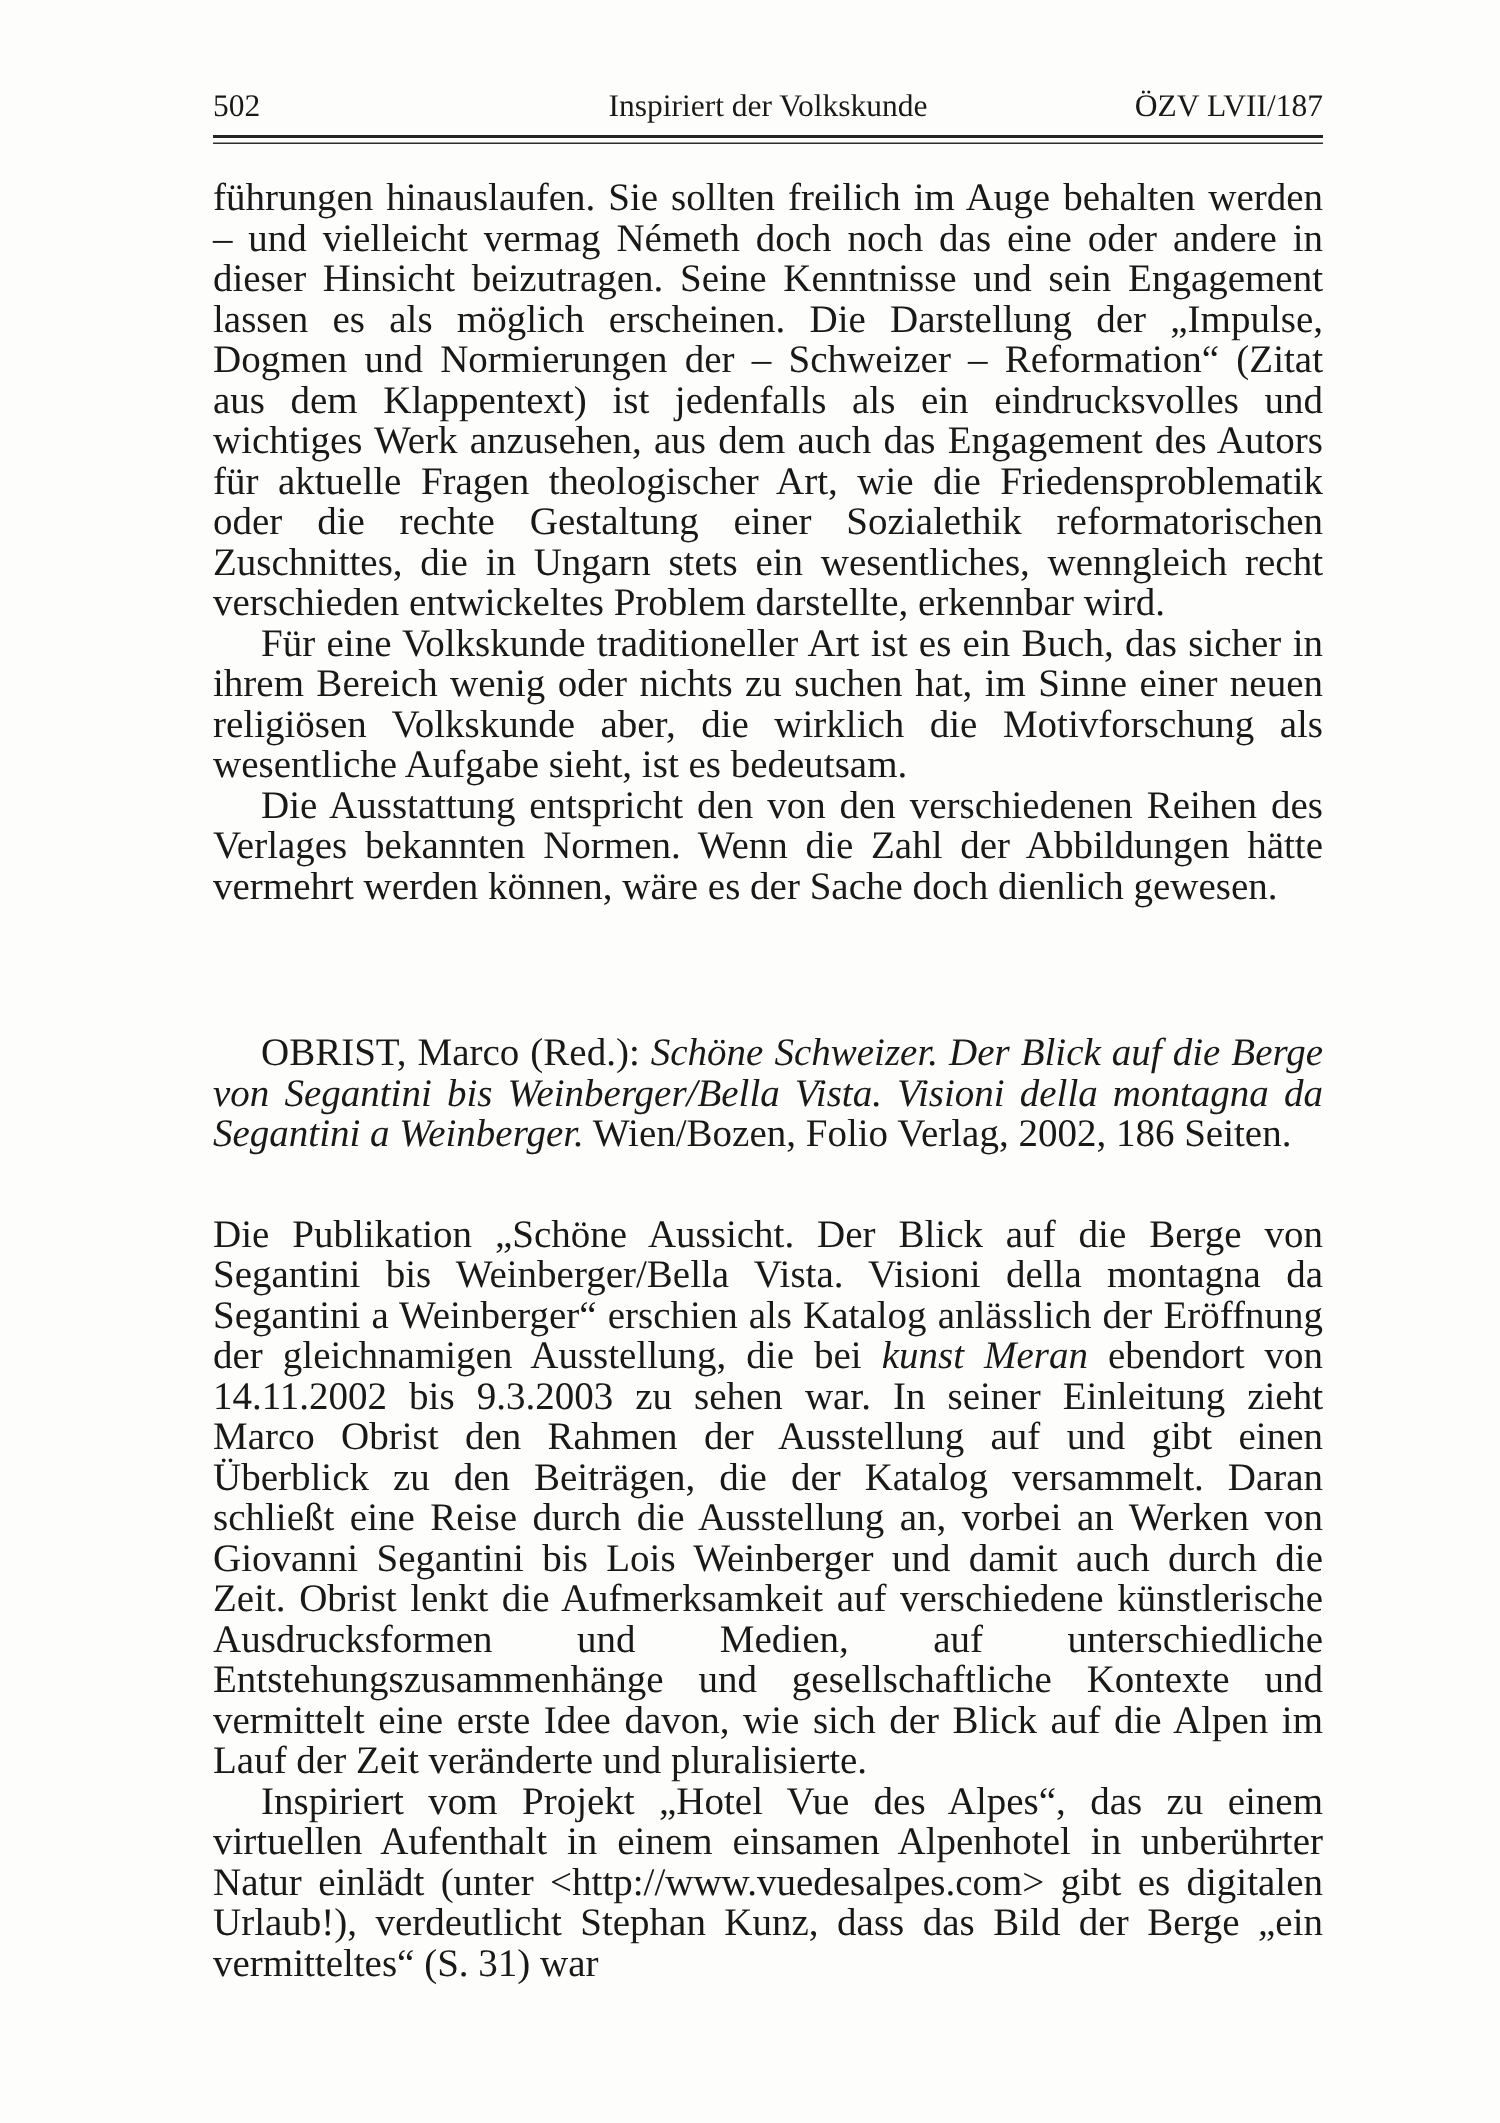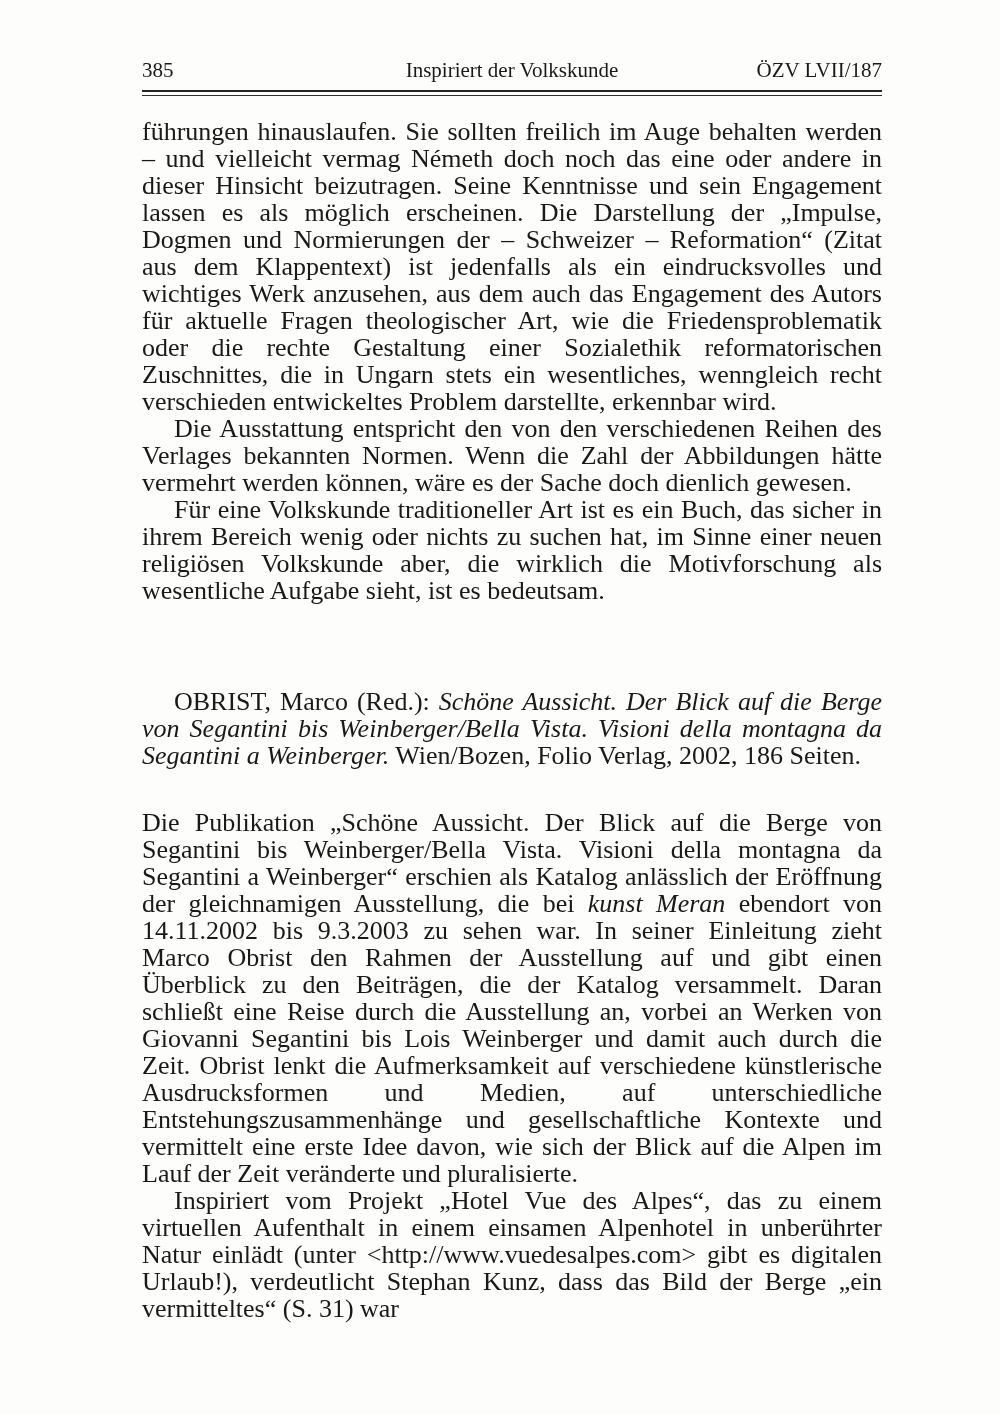--- a/index.html
+++ b/index.html
@@ -55,40 +55,40 @@
   .review2-body { margin-top: 40px; }
   i { font-style: italic; }
 </style>
 </head>
 <body>
 
 <div class="page">
   <div class="content">
 
     <header class="hdr">
-      <span class="left">385</span>
+      <span class="left">502</span>
       <span class="mid">Inspiriert der Volkskunde</span>
       <span class="right">ÖZV LVII/187</span>
     </header>
 
     <div class="rule"></div>
 
     <main>
 
       <section>
         <div id="review1-paras">
             <p class="para"><span>führungen hinauslaufen. Sie sollten freilich im Auge behalten werden – und vielleicht vermag Németh doch noch das eine oder andere in dieser Hinsicht beizutragen. Seine Kenntnisse und sein Engagement lassen es als möglich erscheinen. Die Darstellung der „Impulse, Dogmen und Normierungen der – Schweizer – Reformation“ (Zitat aus dem Klappentext) ist jedenfalls als ein eindrucksvolles und wichtiges Werk anzusehen, aus dem auch das Engagement des Autors für aktuelle Fragen theologischer Art, wie die Friedensproblematik oder die rechte Gestaltung einer Sozialethik reforma­torischen Zuschnittes, die in Ungarn stets ein wesentliches, wenngleich recht verschieden entwickeltes Problem darstellte, erkennbar wird.</span></p>
+            <p class="para indent"><span>Für eine Volkskunde traditioneller Art ist es ein Buch, das sicher in ihrem Bereich wenig oder nichts zu suchen hat, im Sinne einer neuen religiösen Volkskunde aber, die wirklich die Motivforschung als wesentliche Aufgabe sieht, ist es bedeutsam.</span></p>
             <p class="para indent"><span>Die Ausstattung entspricht den von den verschiedenen Reihen des Ver­lages bekannten Normen. Wenn die Zahl der Abbildungen hätte vermehrt werden können, wäre es der Sache doch dienlich gewesen.</span></p>
-            <p class="para indent"><span>Für eine Volkskunde traditioneller Art ist es ein Buch, das sicher in ihrem Bereich wenig oder nichts zu suchen hat, im Sinne einer neuen religiösen Volkskunde aber, die wirklich die Motivforschung als wesentliche Aufgabe sieht, ist es bedeutsam.</span></p>
           </div>
       </section>
 
       <section class="review2">
         <div id="citation-block" class="citation-block">
-            <p class="para indent"><span>OBRIST, Marco (Red.): </span><i>Schöne Aussicht. Der Blick auf die Berge von Segantini bis Weinberger/Bella Vista. Visioni della montagna da Segantini a Weinberger.</i><span> Wien/Bozen, Folio Verlag, 2002, 186 Seiten.</span></p>
+            <p class="para indent"><span>OBRIST, Marco (Red.): </span><i>Schöne Schweizer. Der Blick auf die Berge von Segantini bis Weinberger/Bella Vista. Visioni della montagna da Segantini a Weinberger.</i><span> Wien/Bozen, Folio Verlag, 2002, 186 Seiten.</span></p>
           </div>
         <div id="review2-paras" class="review2-body">
             <p class="para"><span>Die Publikation „Schöne Aussicht. Der Blick auf die Berge von Segantini bis Weinberger/Bella Vista. Visioni della montagna da Segantini a Weinber­ger“ erschien als Katalog anlässlich der Eröffnung der gleichnamigen Aus­stellung, die bei </span><i>kunst Meran</i><span> ebendort von 14.11.2002 bis 9.3.2003 zu sehen war. In seiner Einleitung zieht Marco Obrist den Rahmen der Ausstellung auf und gibt einen Überblick zu den Beiträgen, die der Katalog versammelt. Daran schließt eine Reise durch die Ausstellung an, vorbei an Werken von Giovanni Segantini bis Lois Weinberger und damit auch durch die Zeit. Obrist lenkt die Aufmerksamkeit auf verschiedene künstlerische Ausdrucks­formen und Medien, auf unterschiedliche Entstehungszusammenhänge und gesellschaftliche Kontexte und vermittelt eine erste Idee davon, wie sich der Blick auf die Alpen im Lauf der Zeit veränderte und pluralisierte.</span></p>
             <p class="para indent"><span>Inspiriert vom Projekt „Hotel Vue des Alpes“, das zu einem virtuellen Aufenthalt in einem einsamen Alpenhotel in unberührter Natur einlädt (unter &lt;http://www.vuedesalpes.com&gt; gibt es digitalen Urlaub!), verdeut­licht Stephan Kunz, dass das Bild der Berge „ein vermitteltes“ (S. 31) war</span></p>
           </div>
       </section>
 
     </main>
   </div>
 </div>

